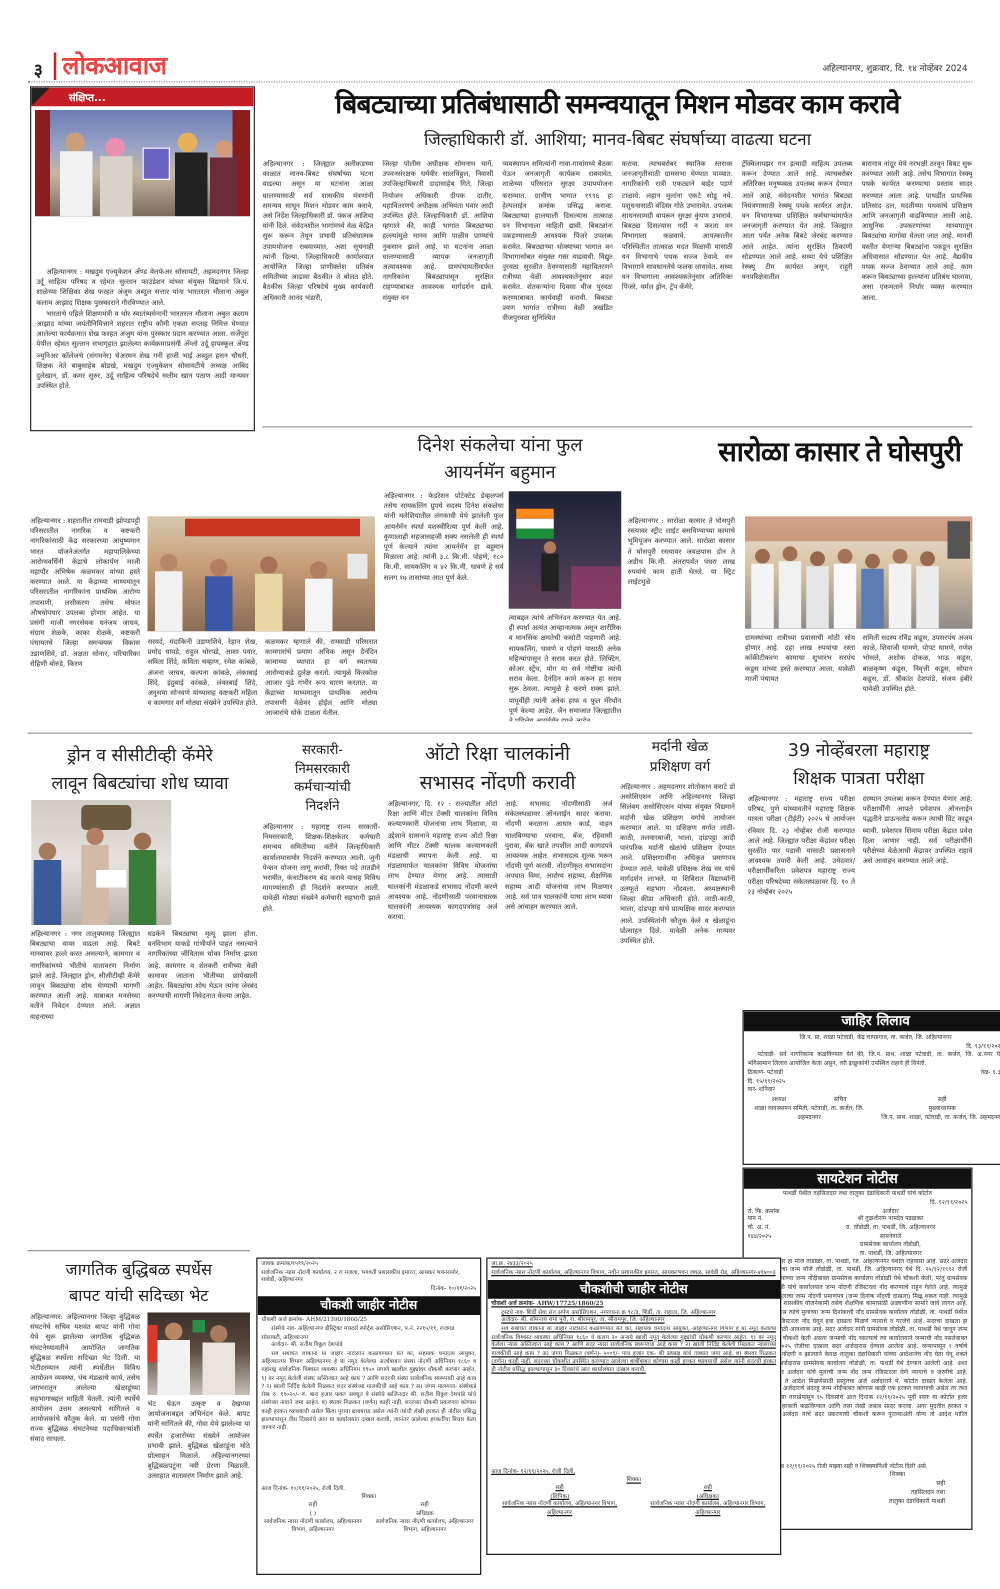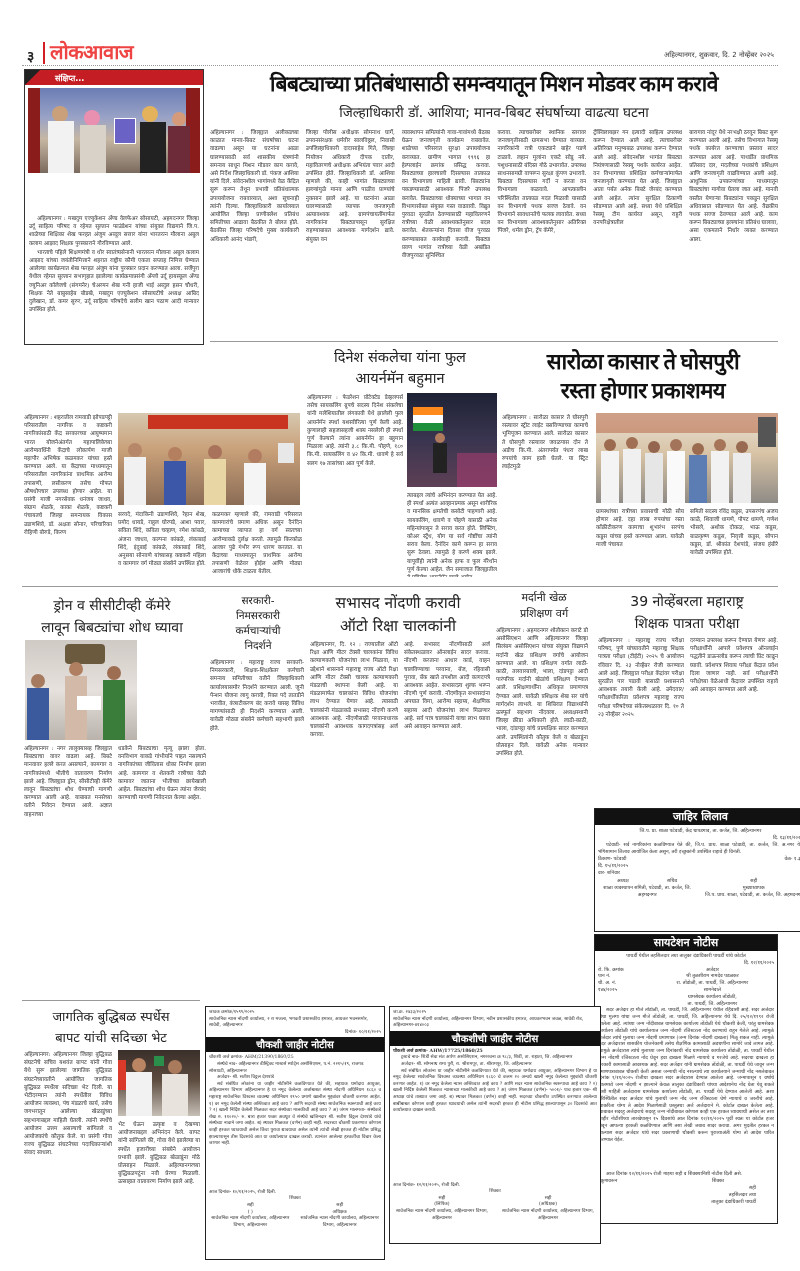--- a/index.html
+++ b/index.html
@@ -4,33 +4,33 @@
 <style>
   * { box-sizing: border-box; margin: 0; padding: 0; }
   html, body { width: 800px; height: 1271px; background: #fff; overflow: hidden; }
   body { font-family: "DejaVu Sans", sans-serif; color: #1a1a1a; position: relative; }
   .abs { position: absolute; }
   .body-text { font-family: "DejaVu Serif", serif; font-size: 5.6px; line-height: 8.2px; color: #333; text-align: justify; overflow: hidden; }
   .body-text p { text-indent: 8px; margin-bottom: 1px; }
   .hline { position: absolute; height: 1px; background: #777; }
   .dotline { position: absolute; height: 0; border-top: 1px dotted #999; }
   .photo { position: absolute; overflow: hidden; }
-  .h-heavy { font-family: Liberation Serif, serif; font-weight: bold; color: #111; text-align: center; letter-spacing: -0.5px; }
+  .h-heavy { font-family: Liberation Sans, sans-serif; font-weight: bold; color: #111; text-align: center; letter-spacing: -0.5px; }
   .h-light { font-family: "DejaVu Sans", sans-serif; font-weight: normal; color: #222; text-align: center; }
   .notice-box { position: absolute; border: 1.5px solid #222; background: #fff; overflow: hidden; }
   .notice-title { background: #111; color: #fff; text-align: center; font-weight: bold; }
 </style>
 </head>
 <body>
 
 <div class="abs" style="left:25px;top:36px;width:752px;height:30px;">
   <span class="abs" style="left:2px;top:10px;font-size:14px;font-weight:bold;color:#222;">३</span>
   <span class="abs" style="left:18px;top:6px;width:2px;height:22px;background:#d21f26;"></span>
   <span class="abs" style="left:25px;top:2px;font-size:20px;font-weight:bold;color:#ef4444;letter-spacing:-0.5px;font-family:Liberation Serif, serif;">लोकआवाज</span>
-  <span class="abs" style="right:3px;top:14px;font-size:7px;color:#333;">अहिल्यानगर, शुक्रवार, दि. 2 नोव्हेंबर २०२५</span>
+  <span class="abs" style="right:3px;top:14px;font-size:7px;color:#333;">अहिल्यानगर, शुक्रवार, दि. १४ नोव्हेंबर 2024</span>
 </div>
 <div class="dotline" style="left:22px;top:65px;width:756px;"></div>
 
 <div class="abs" style="left:24px;top:69px;width:180px;height:276px;border:1.5px solid #333;overflow:hidden;">
   <div style="height:15px;background:#c41e24;position:relative;">
     <div style="position:absolute;left:0;top:0;width:0;height:0;border-top:15px solid #222;border-right:15px solid transparent;"></div>
     <span style="position:absolute;left:30px;top:2px;font-size:8px;font-weight:bold;color:#fff;">संक्षिप्त...</span>
   </div>
   <div class="photo" style="left:3px;top:18px;width:172px;height:85px;background:linear-gradient(180deg,#6b7db5 0%,#9aa3c7 35%,#c6b7a3 60%,#7a6a5e 100%);">
     <div style="position:absolute;left:0;top:0;width:12px;height:85px;background:#8b1c1c;"></div>
@@ -89,23 +89,22 @@
 <div class="photo" style="left:407px;top:393px;width:90px;height:94px;background:linear-gradient(180deg,#1e2235 0%,#3a3550 50%,#5e4055 100%);">
   <div style="position:absolute;left:6px;top:14px;width:30px;height:8px;background:#ff8a1c;"></div>
   <div style="position:absolute;left:6px;top:22px;width:30px;height:8px;background:#fff;"></div>
   <div style="position:absolute;left:6px;top:30px;width:30px;height:8px;background:#1d8f3a;"></div>
   <div style="position:absolute;left:28px;top:40px;width:10px;height:10px;border-radius:50%;background:#b07a5c;"></div>
   <div style="position:absolute;left:26px;top:50px;width:14px;height:30px;background:#222;"></div>
   <div style="position:absolute;left:50px;top:60px;width:40px;height:34px;background:#a43c6f;opacity:0.6;"></div>
 </div>
 <div class="body-text" style="position:absolute;left:407px;top:491px;width:90px;height:86px;">त्याबद्दल त्यांचे अभिनंदन करण्यात येत आहे. ही स्पर्धा अत्यंत आव्हानात्मक असून शारीरिक व मानसिक क्षमतेची कसोटी पाहणारी आहे. सायकलिंग, धावणे व पोहणे यासाठी अनेक महिन्यांपासून ते सराव करत होते. लिफ्टिंग, कोअर स्ट्रेंथ, योग या सर्व गोष्टींचा त्यांनी सराव केला. दैनंदिन कामे करून हा सराव सुरू ठेवला. त्यामुळे हे करणे शक्य झाले. यापूर्वीही त्यांनी अनेक हाफ व फुल मॅरेथॉन पूर्ण केल्या आहेत. जैन समाजात जिल्ह्यातील ते पहिलेच आयर्नमॅन झाले आहेत.</div>
 
-<div class="h-heavy" style="position:absolute;left:504px;top:347px;width:278px;font-size:22px;line-height:29px;">
+<div class="h-heavy" style="position:absolute;left:491px;top:347px;width:278px;font-size:22px;line-height:29px;text-align:right;">
   <div>सारोळा कासार ते घोसपुरी</div>
-  <div>रस्ता होणार प्रकाशमय</div>
 </div>
 <div class="body-text" style="position:absolute;left:502px;top:413px;width:86px;height:165px;">अहिल्यानगर : सारोळा कासार ते घोसपुरी रस्त्यावर स्ट्रीट लाईट बसविण्याच्या कामाचे भूमिपूजन करण्यात आले. सारोळा कासार ते घोसपुरी रस्त्यावर जवळपास दोन ते अडीच कि.मी. अंतरापर्यंत पंधरा लाख रुपयांचे काम हाती घेतले. या स्ट्रिट लाईटमुळे</div>
 <div class="photo" style="left:596px;top:413px;width:182px;height:90px;background:linear-gradient(180deg,#e9e3d8 0%,#d8c3a5 45%,#8f8b86 100%);">
   <div style="position:absolute;left:0;top:0;width:182px;height:20px;background:#b55e3a;opacity:0.5;"></div>
   <div style="position:absolute;left:8px;top:26px;width:12px;height:12px;border-radius:50%;background:#9b6a4f;"></div>
   <div style="position:absolute;left:5px;top:38px;width:18px;height:52px;background:#f4f4f4;"></div>
   <div style="position:absolute;left:30px;top:24px;width:12px;height:12px;border-radius:50%;background:#a06f54;"></div>
   <div style="position:absolute;left:27px;top:36px;width:18px;height:54px;background:#f0f0f0;"></div>
   <div style="position:absolute;left:52px;top:28px;width:12px;height:12px;border-radius:50%;background:#946650;"></div>
   <div style="position:absolute;left:49px;top:40px;width:18px;height:50px;background:#e6e6e6;"></div>
@@ -143,22 +142,22 @@
 
 <div class="h-light" style="position:absolute;left:208px;top:593px;width:100px;font-size:10.5px;line-height:15px;">
   <div>सरकारी-</div>
   <div>निमसरकारी</div>
   <div>कर्मचाऱ्यांची</div>
   <div>निदर्शने</div>
 </div>
 <div class="body-text" style="position:absolute;left:210px;top:658px;width:94px;height:196px;">अहिल्यानगर : महाराष्ट्र राज्य सरकारी-निमसरकारी, शिक्षक-शिक्षकेतर कर्मचारी समन्वय समितीच्या वतीने जिल्हाधिकारी कार्यालयासमोर निदर्शने करण्यात आली. जुनी पेन्शन योजना लागू करावी, रिक्त पदे तातडीने भरावीत, कंत्राटीकरण बंद करावे यासह विविध मागण्यांसाठी ही निदर्शने करण्यात आली. यावेळी मोठ्या संख्येने कर्मचारी सहभागी झाले होते.</div>
 
 <div class="h-light" style="position:absolute;left:308px;top:592px;width:180px;font-size:15.5px;line-height:23px;">
+  <div>ऑटो रिक्षा चालकांनी</div>
   <div>सभासद नोंदणी करावी</div>
-  <div>ऑटो रिक्षा चालकांनी</div>
 </div>
 <div class="body-text" style="position:absolute;left:310px;top:640px;width:88px;height:214px;">अहिल्यानगर, दि. १२ : राज्यातील ऑटो रिक्षा आणि मीटर टॅक्सी चालकांना विविध कल्याणकारी योजनांचा लाभ मिळावा, या उद्देशाने शासनाने महाराष्ट्र राज्य ऑटो रिक्षा आणि मीटर टॅक्सी चालक कल्याणकारी मंडळाची स्थापना केली आहे. या मंडळामार्फत चालकांना विविध योजनांचा लाभ देण्यात येणार आहे. त्यासाठी चालकांनी मंडळाकडे सभासद नोंदणी करणे आवश्यक आहे. नोंदणीसाठी परवानाधारक चालकांनी आवश्यक कागदपत्रांसह अर्ज करावा.</div>
 <div class="body-text" style="position:absolute;left:404px;top:640px;width:86px;height:214px;">आहे. सभासद नोंदणीसाठी अर्ज संकेतस्थळावर ऑनलाईन सादर करावा. नोंदणी करताना आधार कार्ड, वाहन चालविण्याचा परवाना, बॅज, रहिवासी पुरावा, बँक खाते तपशील आदी कागदपत्रे आवश्यक आहेत. सभासदत्व शुल्क भरून नोंदणी पूर्ण करावी. नोंदणीकृत सभासदांना अपघात विमा, आरोग्य सहाय्य, शैक्षणिक सहाय्य आदी योजनांचा लाभ मिळणार आहे. सर्व पात्र चालकांनी याचा लाभ घ्यावा असे आवाहन करण्यात आले.</div>
 
 <div class="h-light" style="position:absolute;left:494px;top:590px;width:100px;font-size:11px;line-height:16px;">
   <div>मर्दानी खेळ</div>
   <div>प्रशिक्षण वर्ग</div>
 </div>
 <div class="body-text" style="position:absolute;left:496px;top:626px;width:92px;height:346px;">अहिल्यानगर : अहमदनगर शोतोकान कराटे डो असोसिएशन आणि अहिल्यानगर जिल्हा सिलंबम असोसिएशन यांच्या संयुक्त विद्यमाने मर्दानी खेळ प्रशिक्षण वर्गाचे आयोजन करण्यात आले. या प्रशिक्षण वर्गात लाठी-काठी, तलवारबाजी, भाला, दांडपट्टा आदी पारंपरिक मर्दानी खेळांचे प्रशिक्षण देण्यात आले. प्रशिक्षणार्थींना अधिकृत प्रमाणपत्र देण्यात आले. यावेळी प्रशिक्षक शेख सर यांचे मार्गदर्शन लाभले. या शिबिरात विद्यार्थ्यांनी उत्स्फूर्त सहभाग नोंदवला. अध्यक्षस्थानी जिल्हा क्रीडा अधिकारी होते. लाठी-काठी, भाला, दांडपट्टा यांचे प्रात्यक्षिक सादर करण्यात आले. उपस्थितांनी कौतुक केले व खेळाडूंना प्रोत्साहन दिले. यावेळी अनेक मान्यवर उपस्थित होते.</div>
 
@@ -272,21 +271,21 @@
       </div>
       <div style="width:48%;">
         <div>सही</div>
         <div>अधिक्षक</div>
         <div>सार्वजनिक न्यास नोंदणी कार्यालय, अहिल्यानगर विभाग, अहिल्यानगर</div>
       </div>
     </div>
   </div>
 </div>
 
-<div class="notice-box" style="left:389px;top:1006px;width:212px;height:238px;">
+<div class="notice-box" style="left:389px;top:1006px;width:236px;height:238px;text-decoration:underline;">
   <div style="padding:2px 3px;font-family:'DejaVu Serif',serif;font-size:4.6px;line-height:6.6px;color:#333;">
     <div>जा.क्र. २४३३/२०२५</div>
     <div>सार्वजनिक न्यास नोंदणी कार्यालय, अहिल्यानगर विभाग, नवीन प्रशासकीय इमारत, आयकरभवन जवळ, सावेडी रोड, अहिल्यानगर-४१४००३</div>
   </div>
   <div class="notice-title" style="font-size:10px;line-height:15px;">चौकशीची जाहीर नोटीस</div>
   <div style="padding:2px 3px;font-family:'DejaVu Serif',serif;font-size:4.6px;line-height:6.6px;color:#333;">
     <div style="font-weight:bold;">चौकशी अर्ज क्रमांक- AHW/17725/1860/25</div>
     <div style="text-indent:8px;">ट्रस्टचे नाव- शिर्डी सेवा संत अर्पण असोसिएशन, नगररचना क्र ९८/३, शिर्डी, ता. राहाता, जि. अहिल्यानगर</div>
     <div style="text-indent:8px;">अर्जदार- श्री. सोमनाथ रामा पुरी, रा. श्रीरामपूर, ता. श्रीरामपूर, जि. अहिल्यानगर</div>
     <div style="text-indent:8px;text-align:justify;height:114px;overflow:hidden;">सर्व संबंधित लोकांना या जाहीर नोटीसीने कळविण्यात येते की, सहायक धर्मादाय आयुक्त, अहिल्यानगर विभाग हे या नमूद केलेल्या सार्वजनिक विश्वस्त व्यवस्था अधिनियम १८६० चे कलम २० अन्वये खाली नमूद केलेल्या मुद्द्यांची चौकशी करणार आहेत. १) वर नमूद केलेला न्यास अस्तित्वात आहे काय ? आणि सदर न्यास सार्वजनिक स्वरूपाचा आहे काय ? २) खाली निर्दिष्ट केलेली मिळकत न्यासाच्या मालकीची आहे काय ? अ) जंगम मिळकत (वर्णन)- ५००१/- पाच हजार एक- श्री अध्यक्ष यांचे ताब्यात जमा आहे. ब) स्थावर मिळकत (वर्णन) काही नाही. सदरच्या चौकशीत उपस्थित करण्यात आलेल्या बाबींबाबत कोणास काही हरकत घ्यावयाची असेल त्यांनी सदरची हरकत ही नोटीस प्रसिद्ध झाल्यापासून ३० दिवसांचे आत कार्यालयात दाखल करावी.</div>

